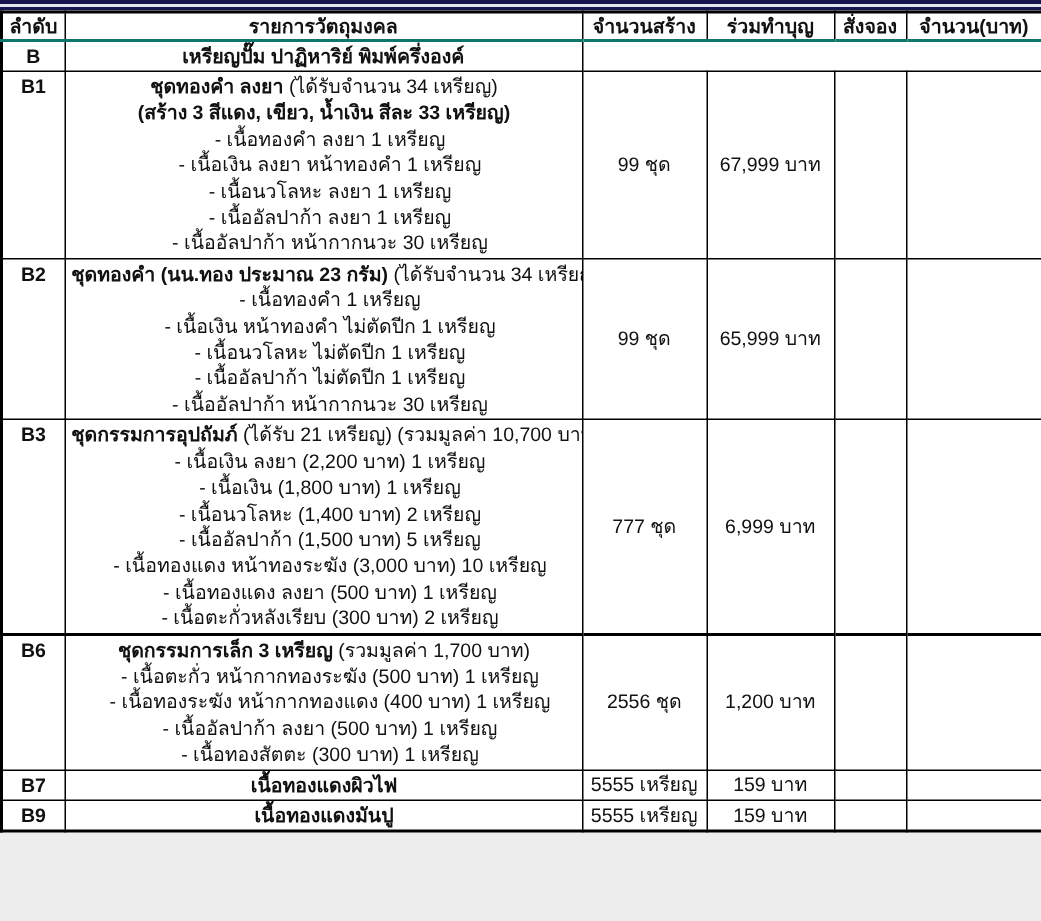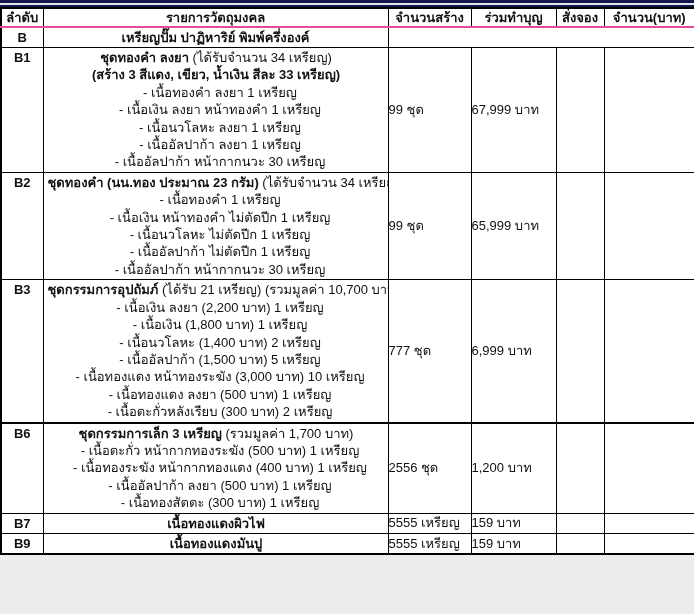--- a/index.html
+++ b/index.html
@@ -12,23 +12,23 @@
   col.c1{width:42px}col.c2{width:345px}col.c3{width:83px}
   col.c4{width:85px}col.c5{width:48px}col.c6{width:91px}
   th,td{border:1px solid #000;padding:0;vertical-align:top;overflow:hidden;}
   th{font-size:13px;font-weight:bold;text-align:center;padding:1px 2px;line-height:15px;height:15px;}
   td.c-code{font-size:13px;font-weight:bold;text-align:center;padding-top:1px;line-height:17px;}
   td.c-desc{font-size:13px;text-align:center;padding:1px 3px 1px 4px;}
   td.c-desc .line{line-height:17.4px;white-space:nowrap;}
   td.c-desc .item{line-height:17.4px;padding-left:8px;white-space:nowrap;}
   td.c-desc .note{font-size:11px;}
   td.c-sec{font-size:13px;font-weight:bold;text-align:center;line-height:17px;padding:1px 17px;}
-  td.c-qty,td.c-price{font-size:13px;text-align:left;vertical-align:middle;line-height:16px;}
+  td.c-qty,td.c-price{font-size:13px;text-align:center;vertical-align:middle;line-height:16px;}
   td.c-order,td.c-amount{background:#fff;}
-  thead tr th{border-bottom:2px solid #ec4899;}
+  thead tr th{border-bottom:2px solid #0f766e;}
   tbody tr:nth-child(5) td,
   tbody tr:nth-child(8) td,
   tbody tr:nth-child(9) td,
   tbody tr:nth-child(10) td{border-top:2px solid #000;}
   tbody tr:nth-child(10) td{border-bottom:2px solid #000;}
 </style>
 </head>
 <body>
 
 <div class="page">

